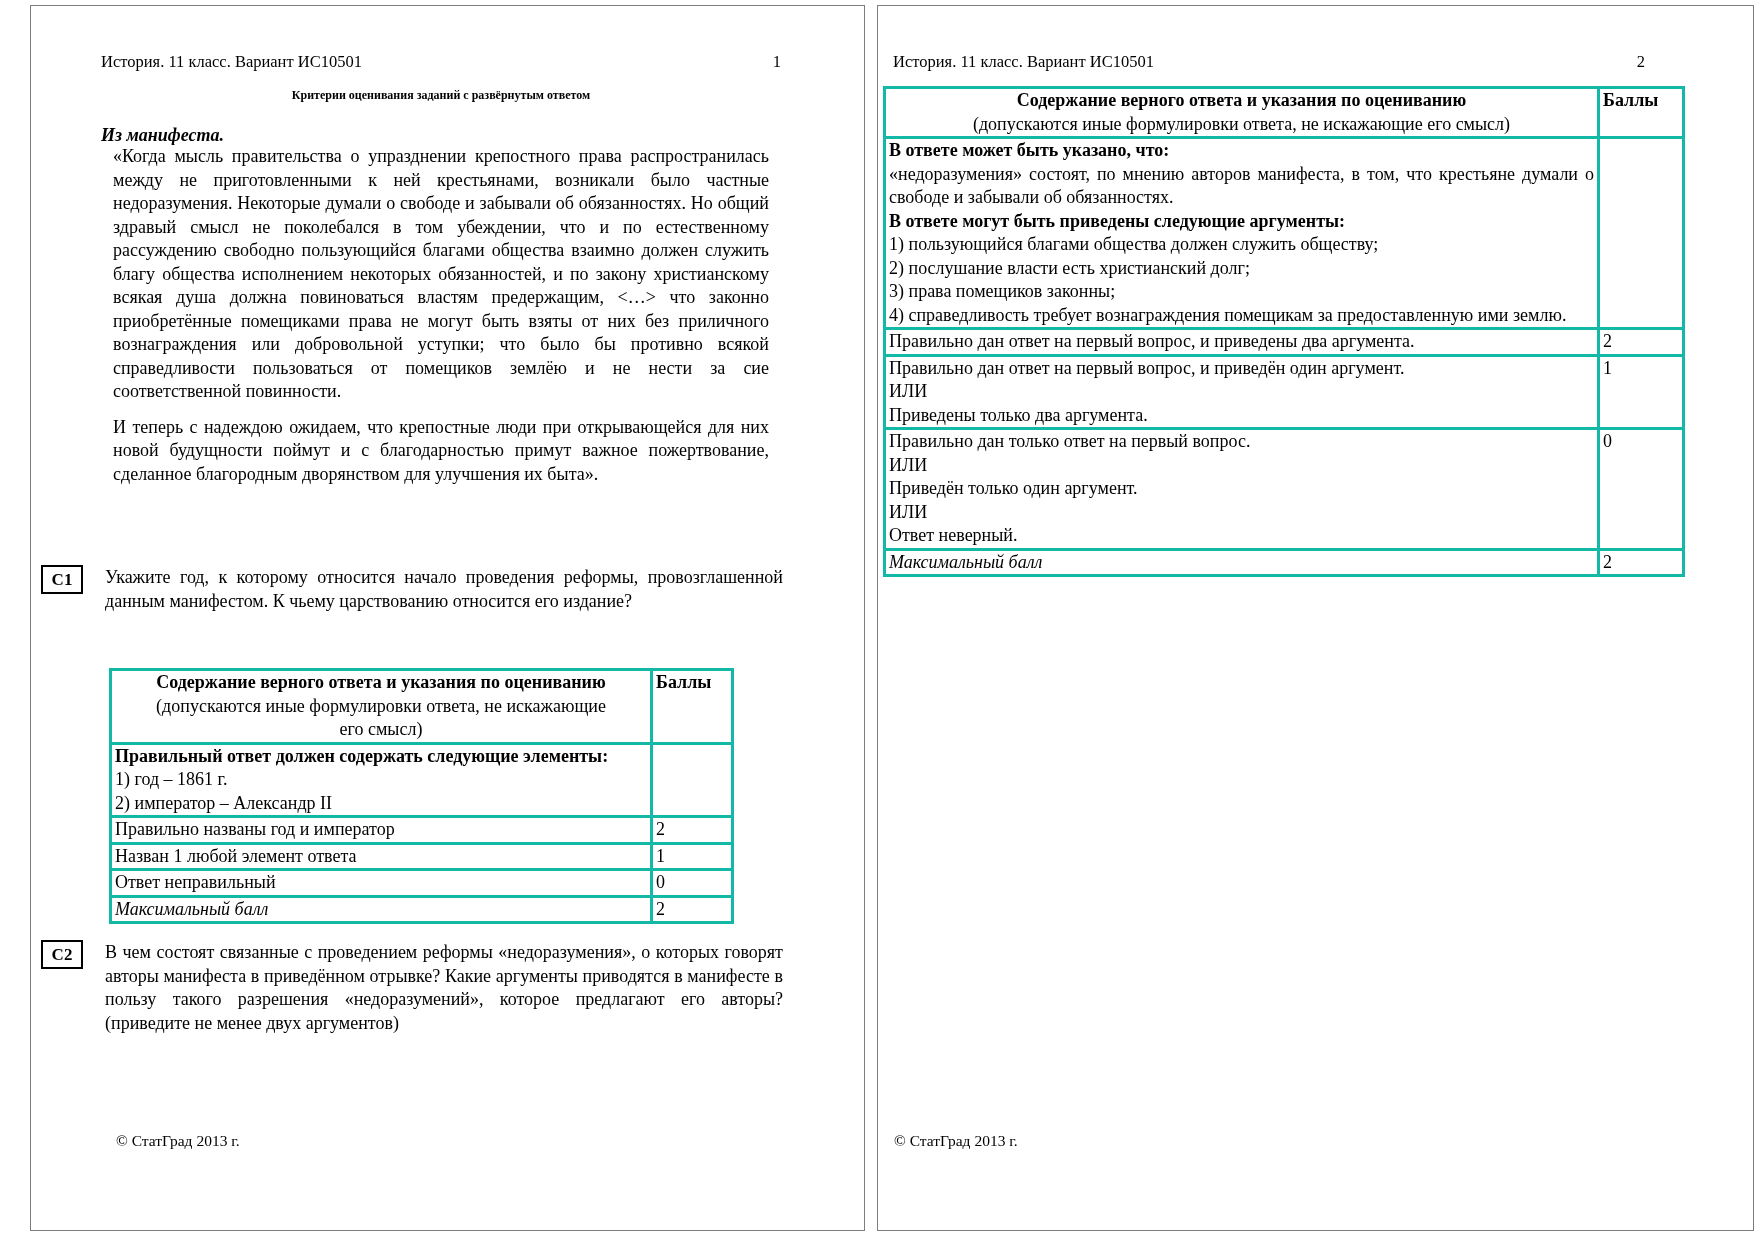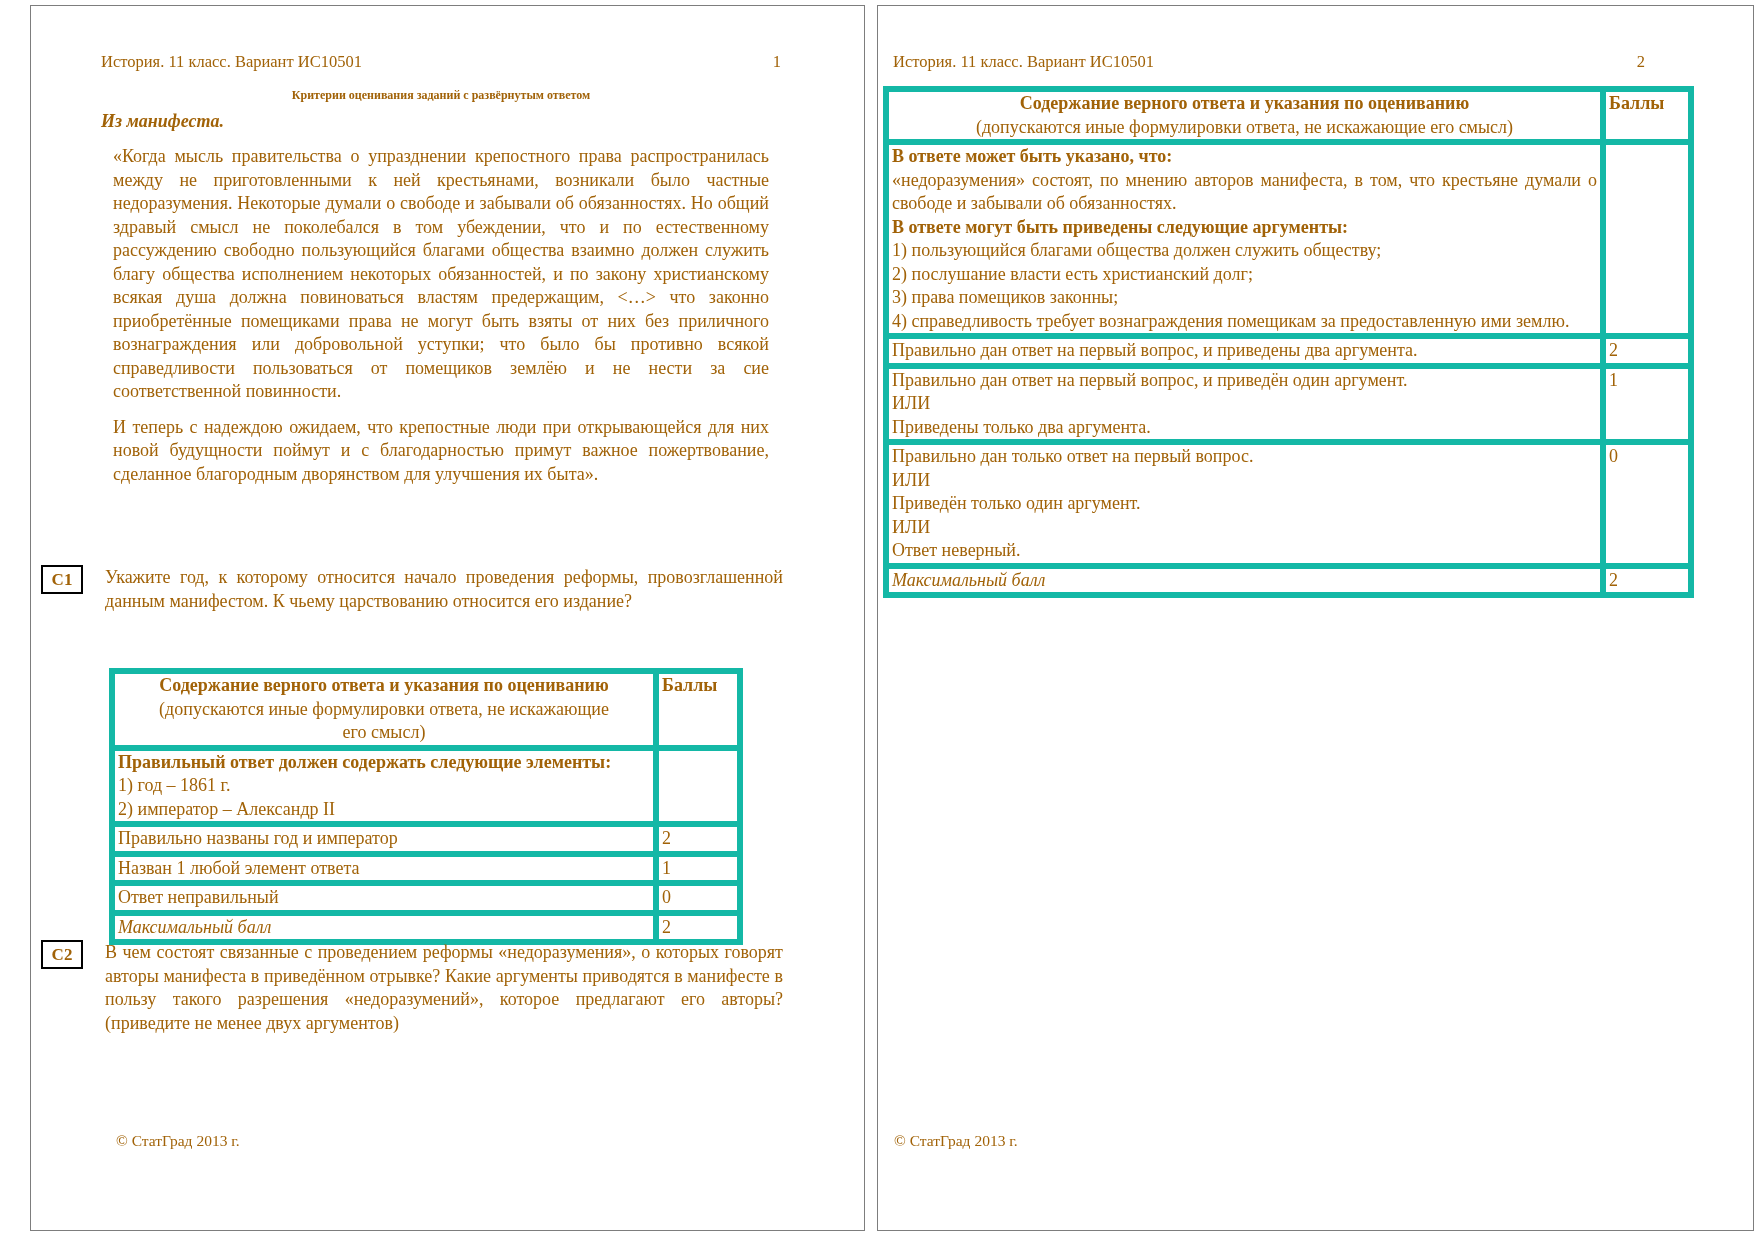--- a/index.html
+++ b/index.html
@@ -1,21 +1,21 @@
 <!DOCTYPE html>
 <html><head>
 <meta charset="utf-8">
 <style>
   html, body { margin: 0; padding: 0; background: #ffffff; }
   .canvas {
     position: relative;
     width: 1754px; height: 1239px;
     background: #ffffff;
     font-family: "Liberation Serif", "DejaVu Serif", serif;
-    color: #a16207;
+    color: #000000;
     overflow: hidden;
   }
   .page {
     position: absolute; top: 5px; height: 1226px;
     background: #ffffff;
     border: 1px solid #7d7d7d;
     box-sizing: border-box;
   }
   .page-left  { left: 30px;  width: 835px; }
   .page-right { left: 877px; width: 877px; }
@@ -26,21 +26,21 @@
     font-size: 16.5px; line-height: 20px;
   }
   .page-left  .pg-header { left: 70px; width: 680px; }
   .page-right .pg-header { left: 15px; width: 752px; }
 
   .doc-title {
     position: absolute; top: 78px; left: 70px; width: 680px;
     text-align: center; font-weight: bold; font-size: 12px; line-height: 23.5px;
   }
   .source-label {
-    position: absolute; top: 104px; left: 70px;
+    position: absolute; top: 118px; left: 70px;
     font-weight: bold; font-style: italic; font-size: 18px; line-height: 23.5px; text-align: right;
   }
   .manifesto {
     position: absolute; top: 127px; left: 70px; width: 680px;
     font-size: 18px; line-height: 23.5px; text-align: justify;
   }
   .manifesto p { margin: 12px; }
 
   .task {
     position: absolute; left: 10px; width: 742px;
@@ -58,21 +58,21 @@
     font-size: 18px; line-height: 23.5px; text-align: justify;
   }
 
   table.crit {
     position: absolute; border-collapse: collapse;
     font-size: 18px; line-height: 23.5px;
   }
   .t1 { top: 662px; left: 78px; }
   .t2 { top: 80px;  left: 5px;  }
   table.crit td {
-    border: 6px solid #14b8a6; padding: 0 3px;
+    border: 3px solid #14b8a6; padding: 0 3px;
     vertical-align: top; text-align: justify;
   }
   .t1 .main-col  { width: 532px; }
   .t1 .score-col { width: 72px;  }
   .t2 .main-col  { width: 705px; }
   .t2 .score-col { width: 76px;  }
   td.hdr-main { text-align: center; }
   .hdr-bold { font-weight: bold; text-align: center; }
   .hdr-note { font-weight: normal; text-align: center; }
   .t1 .hdr-note { max-width: 470px; margin: 0 auto; }

